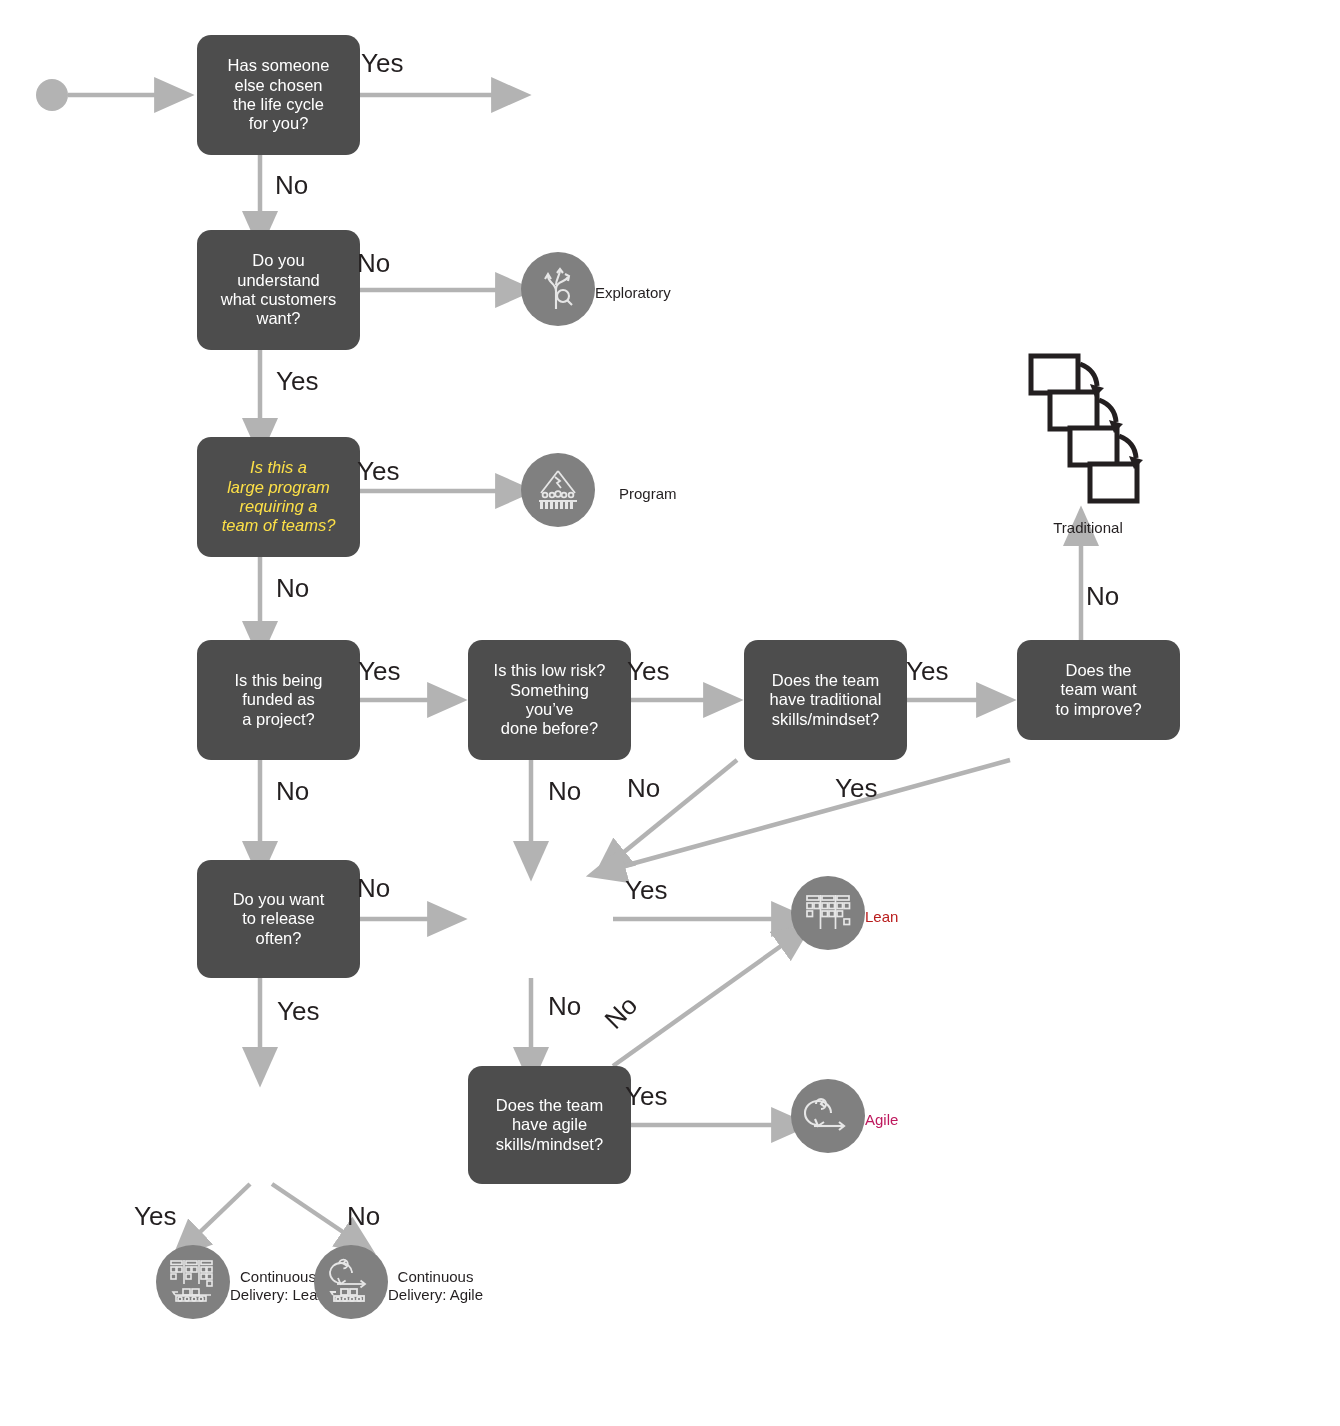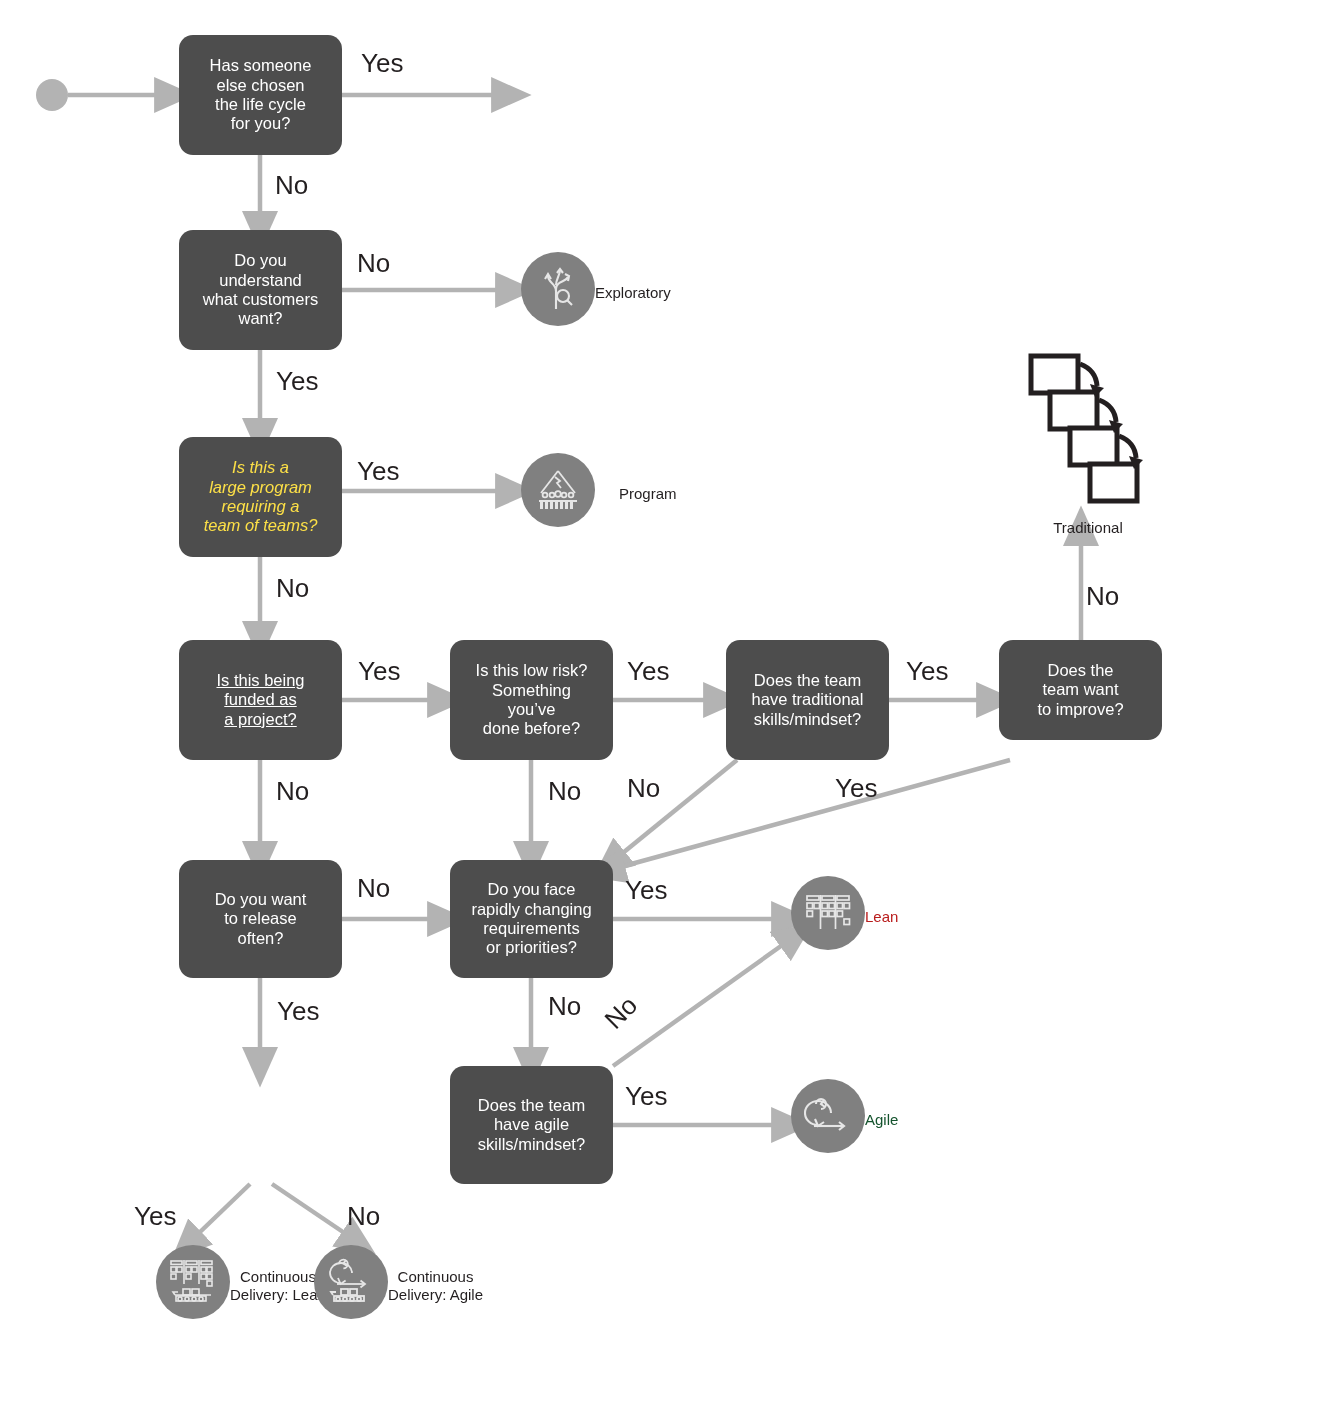--- a/index.html
+++ b/index.html
@@ -1,21 +1,21 @@
 <!DOCTYPE html>
 <html><head>
 <meta charset="utf-8">
 <style>
   html,body{margin:0;padding:0;background:#ffffff;}
   body{font-family:"Liberation Sans","DejaVu Sans",sans-serif;}
   #stage{position:relative;width:1340px;height:1426px;background:#fff;overflow:hidden;}
   #svgroot{position:absolute;left:0;top:0;width:1340px;height:1426px;}
   .dbox{position:absolute;background:#4d4d4d;border-radius:14px;display:flex;align-items:center;
         justify-content:center;text-align:center;color:#ffffff;font-size:16.5px;line-height:1.18;
-        font-family:"Liberation Sans","DejaVu Sans",sans-serif;padding:4px 8px;box-sizing:border-box;}
+        font-family:"Liberation Sans","DejaVu Sans",sans-serif;padding:4px 8px;box-sizing:border-box;margin-left:18px;}
   .edge-label{position:absolute;color:#231f20;font-size:26px;line-height:1;
         font-family:"Liberation Sans","DejaVu Sans",sans-serif;white-space:nowrap;}
   .outcome{position:absolute;display:flex;flex-direction:row;align-items:center;}
   .ocircle{width:74px;height:74px;border-radius:50%;background:#808080;display:flex;
         align-items:center;justify-content:center;}
   .ocaption{margin-top:7px;color:#231f20;font-size:15px;line-height:1.18;text-align:center;
         font-family:"Liberation Sans","DejaVu Sans",sans-serif;white-space:pre-line;}
   .trad{position:absolute;display:flex;flex-direction:column;align-items:center;justify-content:flex-end;}
 </style>
 </head>
@@ -85,40 +85,36 @@
 the life cycle
 for you?</div>
   <div class="dbox" style="left: 179px; top: 230px; width: 163px; height: 120px; background: rgb(77, 77, 77); color: rgb(255, 255, 255); white-space: pre-line;">Do you
 understand
 what customers
 want?</div>
   <div class="dbox" style="left: 179px; top: 437px; width: 163px; height: 120px; background: rgb(77, 77, 77); color: #fde047; white-space: pre-line; font-style: italic;">Is this a
 large program
 requiring a
 team of teams?</div>
-  <div class="dbox" style="left: 179px; top: 640px; width: 163px; height: 120px; background: rgb(77, 77, 77); color: rgb(255, 255, 255); white-space: pre-line; text-decoration: underline;">Is this being
+  <div class="dbox" style="left: 179px; top: 640px; width: 163px; height: 120px; background: rgb(77, 77, 77); color: rgb(255, 255, 255); white-space: pre-line;">Is this being
 funded as
 a project?</div>
   <div class="dbox" style="left: 450px; top: 640px; width: 163px; height: 120px; background: rgb(77, 77, 77); color: rgb(255, 255, 255); white-space: pre-line;">Is this low risk?
 Something
 you’ve
 done before?</div>
   <div class="dbox" style="left: 726px; top: 640px; width: 163px; height: 120px; background: rgb(77, 77, 77); color: rgb(255, 255, 255); white-space: pre-line;">Does the team
 have traditional
 skills/mindset?</div>
   <div class="dbox" style="left: 999px; top: 640px; width: 163px; height: 100px; background: rgb(77, 77, 77); color: rgb(255, 255, 255); white-space: pre-line;">Does the
 team want
 to improve?</div>
   <div class="dbox" style="left: 179px; top: 860px; width: 163px; height: 118px; background: rgb(77, 77, 77); color: rgb(255, 255, 255); white-space: pre-line;">Do you want
 to release
 often?</div>
-  <div class="dbox" style="left: 450px; top: 860px; width: 163px; height: 118px; background: rgb(77, 77, 77); color: rgb(255, 255, 255); white-space: pre-line;">Do you face
-rapidly changing
-requirements
-or priorities?</div>
   <div class="dbox" style="left: 450px; top: 1066px; width: 163px; height: 118px; background: rgb(77, 77, 77); color: rgb(255, 255, 255); white-space: pre-line;">Does the team
 have agile
 skills/mindset?</div>
 
 
   <div class="trad" id="trad-wrap" style="left: 1028px; top: 352px;">
     <svg width="120" height="160" viewBox="0 0 120 160">
       <g fill="#ffffff" stroke="#231f20" stroke-width="5">
         <rect x="3" y="4" width="47" height="37"></rect>
         <rect x="22" y="40" width="47" height="37"></rect>
@@ -218,21 +214,21 @@
         <g fill="none" stroke="#e6e6e6" stroke-width="2.1">
           <path d="M14 30 a13 12 0 1 1 13 -12"></path>
           <path d="M12 9 a5 5 0 1 1 5 5"></path>
           <path d="M11 24 l3 7 l6 -4"></path>
           <path d="M20 5 l-3 4 l4 3"></path>
           <path d="M10 31 H40"></path>
           <path d="M35 27 l5 4 l-5 4"></path>
         </g>
       </svg>
     </div>
-    <div class="ocaption" style="color: #14532d;">Agile</div>
+    <div class="ocaption" style="color: #be185d;">Agile</div>
   </div>
 
   <div class="outcome" style="left: 156px; top: 1245px;">
     <div class="ocircle" style="background: rgb(128, 128, 128);">
       <svg width="52" height="50" viewBox="0 0 52 50">
         <g fill="none" stroke="#e6e6e6" stroke-width="1.6">
           <rect x="4" y="4" width="11" height="3.4"></rect>
           <rect x="19" y="4" width="11" height="3.4"></rect>
           <rect x="34" y="4" width="11" height="3.4"></rect>
           <rect x="4" y="10" width="5" height="5"></rect>

